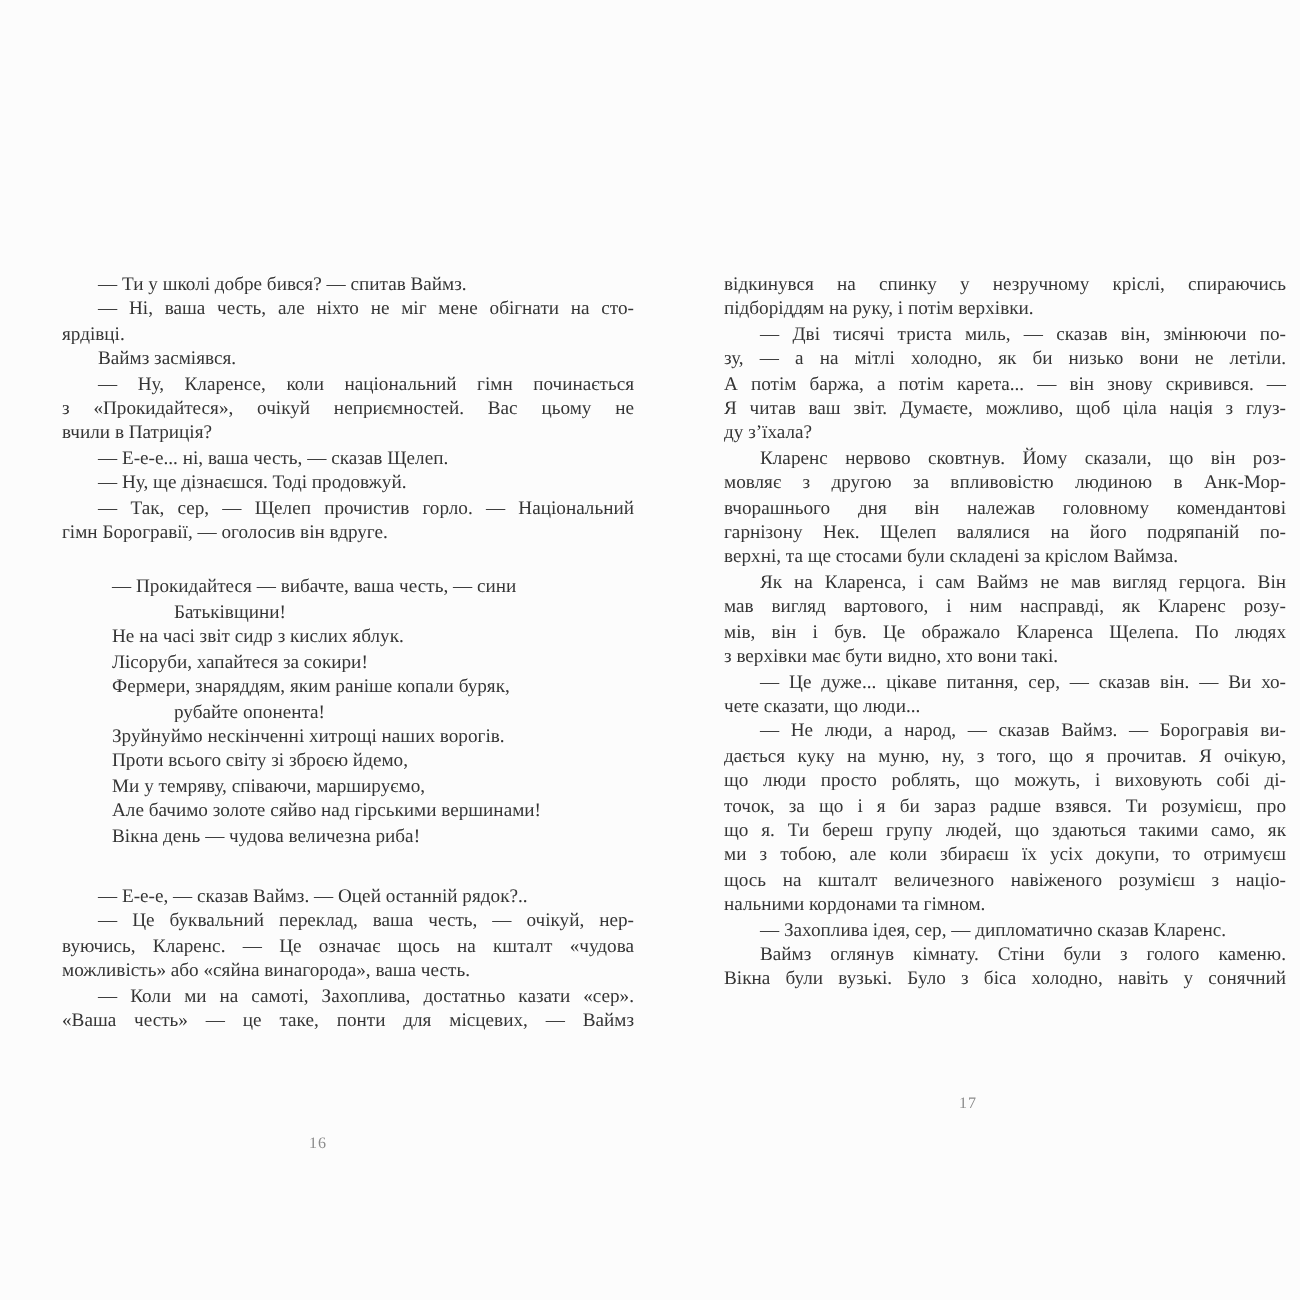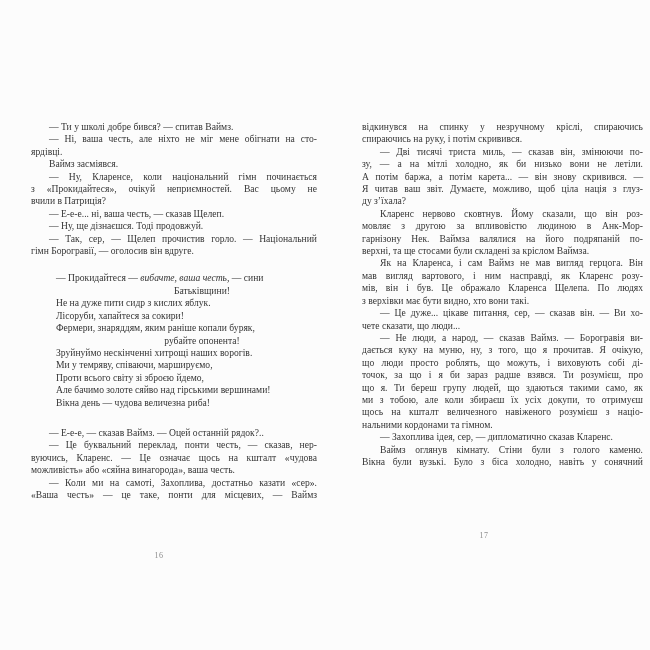--- a/index.html
+++ b/index.html
@@ -14,21 +14,21 @@
     color: #353535;
     position: relative;
     overflow: hidden;
   }
   .spread {
     position: absolute;
     inset: 0;
   }
   .page {
     position: absolute;
-    top: 0;
+    top: 16px;
     height: 536px;
   }
   #page-left  { left: 0;   width: 340px; }
   #page-right { left: 340px; width: 310px; font-family: Liberation Serif, serif; }
   .page-text {
     position: absolute;
     top: 121px;
     font-size: 9.6px;
     line-height: 12.4px;
     text-rendering: optimizeLegibility;
@@ -36,22 +36,22 @@
   #page-left-text  { left: 31px;  width: 286px; }
   #page-right-text { left: 22px;  width: 281px; } 
   .para { margin: 0; }
   .line { text-align: left; }
   .line.just {
     text-align: justify;
     text-align-last: justify;
   }
   .line.ind { text-indent: 18px; }
   .verse { margin: 15px 0 18px 25px; }
-  .verse .line.wrap { padding-left: 31px; text-align: center; }
-  .it { font-style: italic; }
+  .verse .line.wrap { padding-left: 31px; }
+  .it { }
   .page-number {
     position: absolute;
     top: 531px;
     font-size: 8px;
     color: #8b8b8b;
     transform: translateX(-50%);
     letter-spacing: 0.5px;
   }
   #pn-left  { left: 159px; margin-top: 20px; }
   #pn-right { left: 144px; } 
@@ -84,63 +84,64 @@
         <div class="para">
           <div class="line ind">— Ну, ще дізнаєшся. Тоді продовжуй.</div>
         </div>
         <div class="para">
           <div class="line just ind">— Так, сер, — Щелеп прочистив горло. — Національний</div>
           <div class="line">гімн Борогравії, — оголосив він вдруге.</div>
         </div>
         <div class="verse">
           <div class="line"><span>— Прокидайтеся — </span><span class="it">вибачте, ваша честь,</span><span> — сини</span></div>
           <div class="line wrap">Батьківщини!</div>
-          <div class="line">Не на дуже пити сидр з кислих яблук.</div>
+          <div class="line">Не на часі звіт сидр з кислих яблук.</div>
           <div class="line">Лісоруби, хапайтеся за сокири!</div>
           <div class="line">Фермери, знаряддям, яким раніше копали буряк,</div>
           <div class="line wrap">рубайте опонента!</div>
           <div class="line">Зруйнуймо нескінченні хитрощі наших ворогів.</div>
+          <div class="line">Проти всього світу зі зброєю йдемо,</div>
           <div class="line">Ми у темряву, співаючи, маршируємо,</div>
-          <div class="line">Проти всього світу зі зброєю йдемо,</div>
           <div class="line">Але бачимо золоте сяйво над гірськими вершинами!</div>
           <div class="line">Вікна день — чудова величезна риба!</div>
         </div>
         <div class="para">
           <div class="line ind">— Е-е-е, — сказав Ваймз. — Оцей останній рядок?..</div>
         </div>
         <div class="para">
-          <div class="line just ind">— Це буквальний переклад, понти честь, — сказав, нер-</div>
+          <div class="line just ind">— Це буквальний переклад, ваша честь, — очікуй, нер-</div>
           <div class="line just">вуючись, Кларенс. — Це означає щось на кшталт «чудова</div>
           <div class="line">можливість» або «сяйна винагорода», ваша честь.</div>
         </div>
         <div class="para">
           <div class="line just ind">— Коли ми на самоті, Захоплива, достатньо казати «сер».</div>
           <div class="line just">«Ваша честь» — це таке, понти для місцевих, — Ваймз</div>
         </div>
       </div>
     <div class="page-number" id="pn-left">16</div>
   </div>
 
   <div class="page" id="page-right">
     <div class="page-text" id="page-right-text">
         <div class="para">
           <div class="line just">відкинувся на спинку у незручному кріслі, спираючись</div>
-          <div class="line">спираючись на руку, і потім скривився.</div>
+          <div class="line">підборіддям на руку, і потім верхівки.</div>
         </div>
         <div class="para">
           <div class="line just ind">— Дві тисячі триста миль, — сказав він, змінюючи по-</div>
           <div class="line just">зу, — а на мітлі холодно, як би низько вони не летіли.</div>
           <div class="line just">А потім баржа, а потім карета... — він знову скривився. —</div>
           <div class="line just">Я читав ваш звіт. Думаєте, можливо, щоб ціла нація з глуз-</div>
           <div class="line">ду з’їхала?</div>
         </div>
         <div class="para">
           <div class="line just ind">Кларенс нервово сковтнув. Йому сказали, що він роз-</div>
           <div class="line just">мовляє з другою за впливовістю людиною в Анк-Мор-</div>
-          <div class="line just">гарнізону Нек. Ваймза валялися на його подряпаній по-</div>
+          <div class="line just">вчорашнього дня він належав головному комендантові</div>
+          <div class="line just">гарнізону Нек. Щелеп валялися на його подряпаній по-</div>
           <div class="line">верхні, та ще стосами були складені за кріслом Ваймза.</div>
         </div>
         <div class="para">
           <div class="line just ind">Як на Кларенса, і сам Ваймз не мав вигляд герцога. Він</div>
           <div class="line just">мав вигляд вартового, і ним насправді, як Кларенс розу-</div>
           <div class="line just">мів, він і був. Це ображало Кларенса Щелепа. По людях</div>
           <div class="line">з верхівки має бути видно, хто вони такі.</div>
         </div>
         <div class="para">
           <div class="line just ind">— Це дуже... цікаве питання, сер, — сказав він. — Ви хо-</div>

